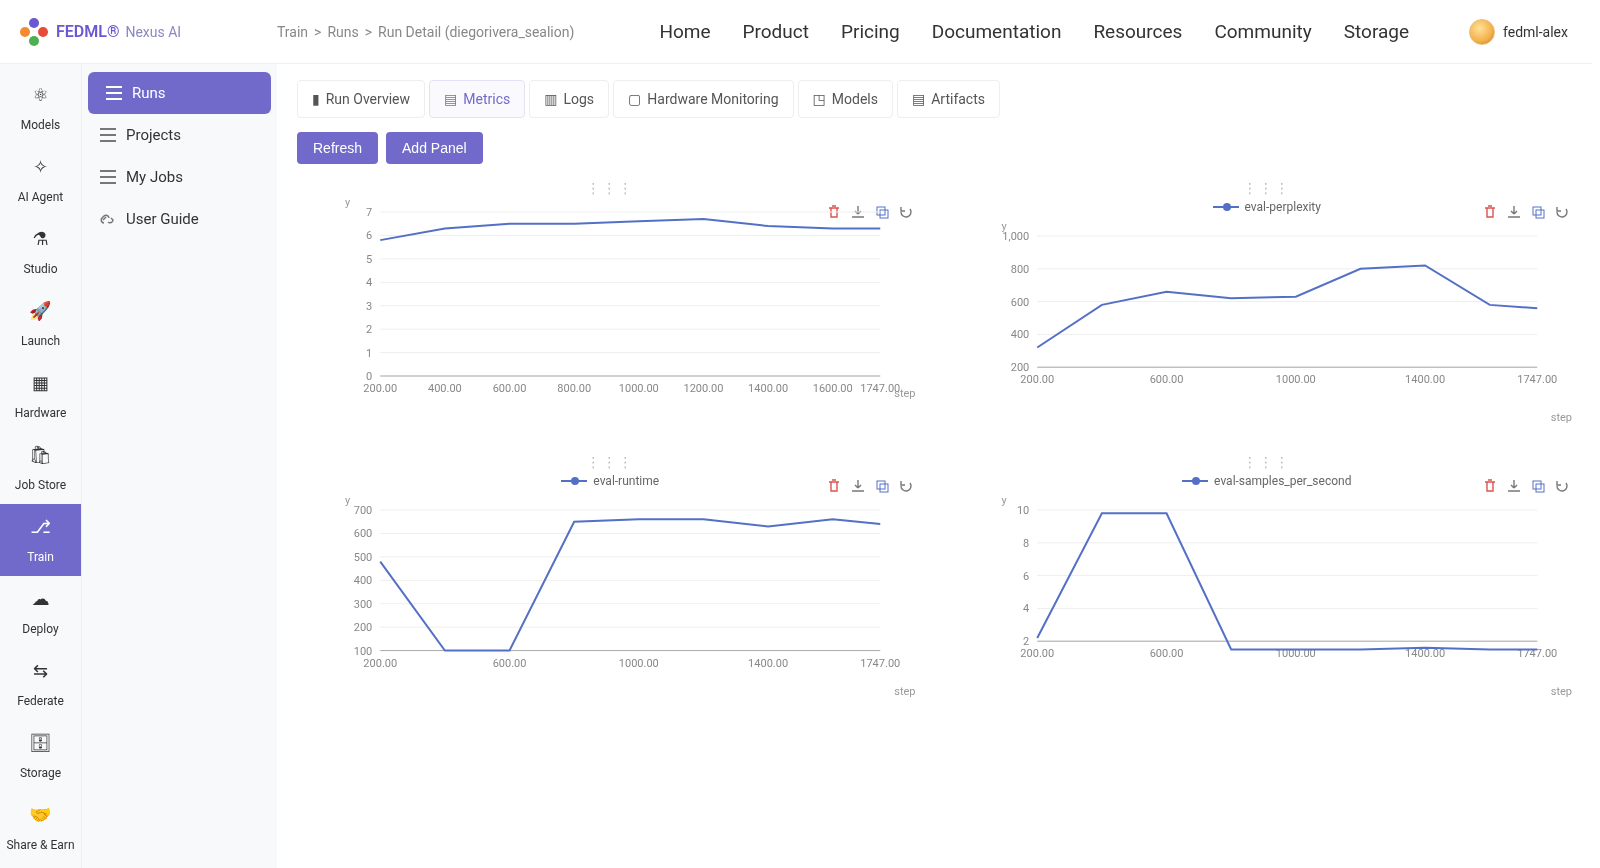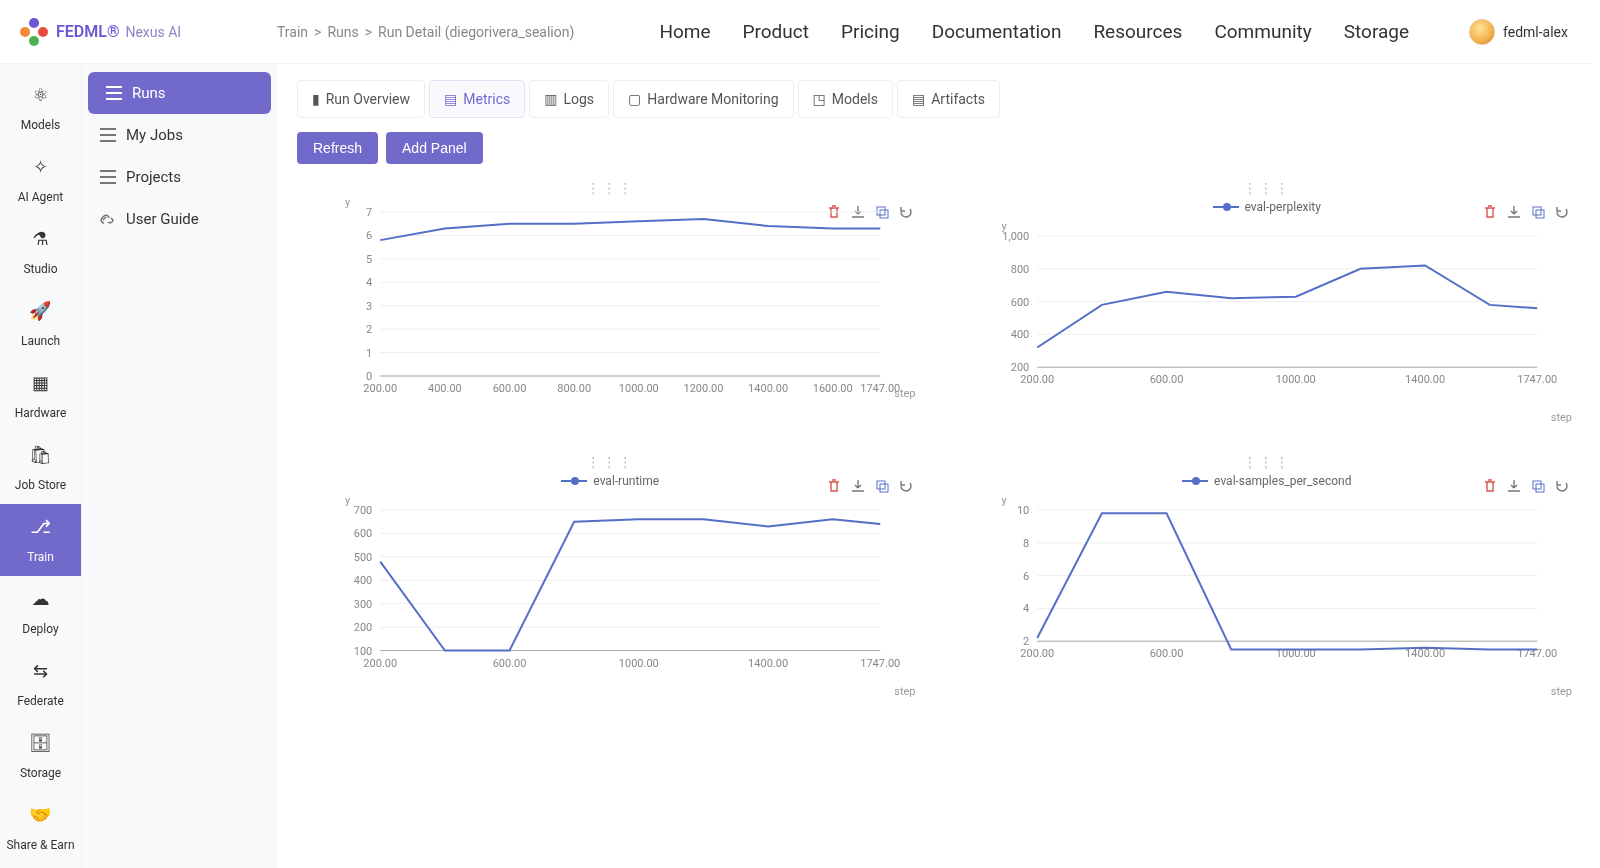--- a/index.html
+++ b/index.html
@@ -313,27 +313,27 @@
     <div class="row active">
       <svg width="16" height="14">
           <path d="M0 1h16M0 7h16M0 13h16" stroke="currentColor" stroke-width="2"></path>
         </svg>
       <span>Runs</span>
     </div>
     <div class="row">
       <svg width="16" height="14">
           <path d="M0 1h16M0 7h16M0 13h16" stroke="#777" stroke-width="2"></path>
         </svg>
-      <span>My Jobs</span>
+      <span>Projects</span>
     </div>
     <div class="row">
       <svg width="16" height="14">
           <path d="M0 1h16M0 7h16M0 13h16" stroke="#777" stroke-width="2"></path>
         </svg>
-      <span>Projects</span>
+      <span>My Jobs</span>
     </div>
     <div class="row">
       <svg width="16" height="16">
           <path d="M3 9l3-3m-2 6a3 3 0 01-2-5l2-2a3 3 0 015 2m-1 4a3 3 0 005-2l-2-2" stroke="#777" stroke-width="1.5" fill="none"></path>
         </svg>
       <span>User Guide</span>
     </div>
   </div>
 
   <div class="main">

